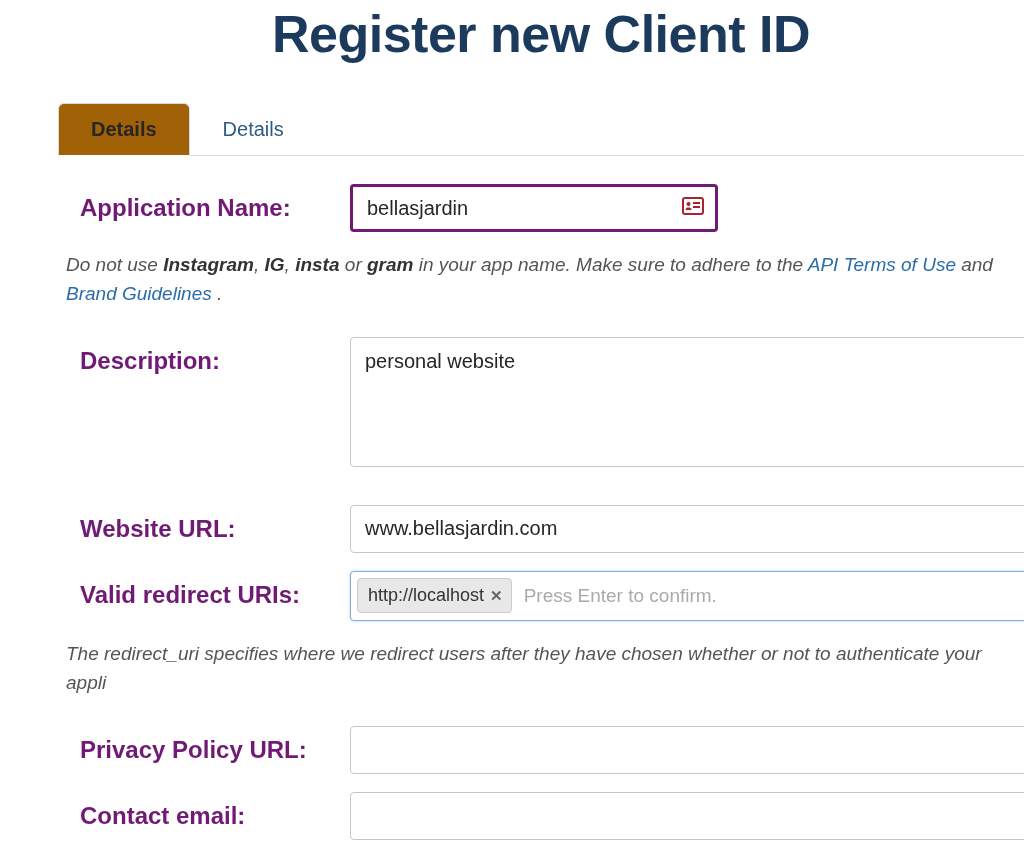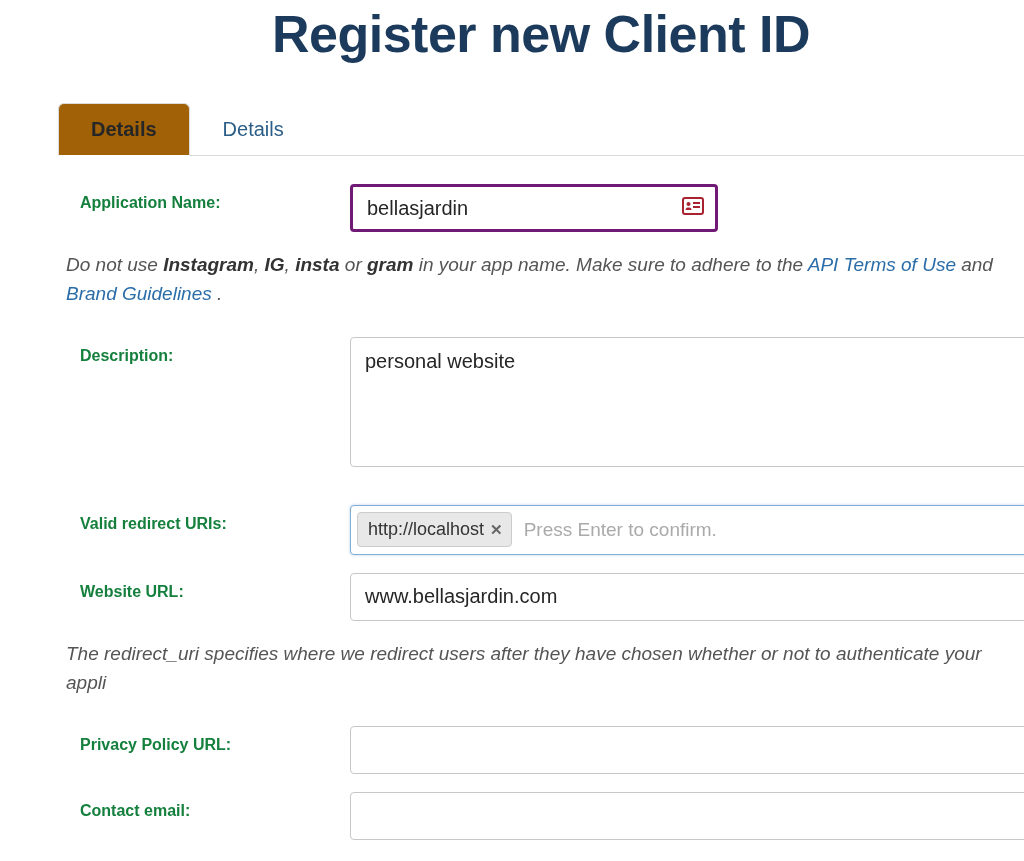--- a/index.html
+++ b/index.html
@@ -52,23 +52,23 @@
       background: #a16207;
     }
     .form-row {
       display: flex;
       align-items: flex-start;
       margin-bottom: 18px;
       padding-left: 22px;
     }
     .form-label {
       flex: 0 0 270px;
-      font-size: 16px;
-      font-weight: 700;
-      color: #15803d;
+      font-size: 24px;
+      font-weight: 700;
+      color: #701a75;
       padding-top: 10px;
     }
     .form-input-wrap {
       flex: 1;
     }
     .input-text {
       width: 368px;
       height: 48px;
       border: 3px solid #701a75;
       border-radius: 4px;
@@ -207,39 +207,39 @@
     <div class="form-label">Description:</div>
     <div class="form-input-wrap">
       <textarea class="textarea" style="">personal website</textarea>
     </div>
   </div>
 
   <div style="height:16px"></div>
 
 
   <div class="form-row">
+    <div class="form-label">Website URL:</div>
+    <div class="form-input-wrap">
+      <input type="text" class="input-text-full" value="www.bellasjardin.com" style="">
+    </div>
+  </div>
+
+  <div class="form-row">
     <div class="form-label">Valid redirect URIs:</div>
     <div class="form-input-wrap">
       <div class="tag-input-container">
         <span class="tag-chip">
           <span>http://localhost</span>
           <span class="tag-chip-remove">✕</span>
         </span>
         <input type="text" class="tag-input-field" placeholder="Press Enter to confirm." style="">
       </div>
     </div>
   </div>
 
-  <div class="form-row">
-    <div class="form-label">Website URL:</div>
-    <div class="form-input-wrap">
-      <input type="text" class="input-text-full" value="www.bellasjardin.com" style="">
-    </div>
-  </div>
-
   <p class="help-text">The redirect_uri specifies where we redirect users after they have chosen whether or not to authenticate your appli</p>
 
   <div class="form-row">
     <div class="form-label">Privacy Policy URL:</div>
     <div class="form-input-wrap">
       <input type="text" class="input-text-full" value="" style="">
     </div>
   </div>
 
   <div class="form-row">

